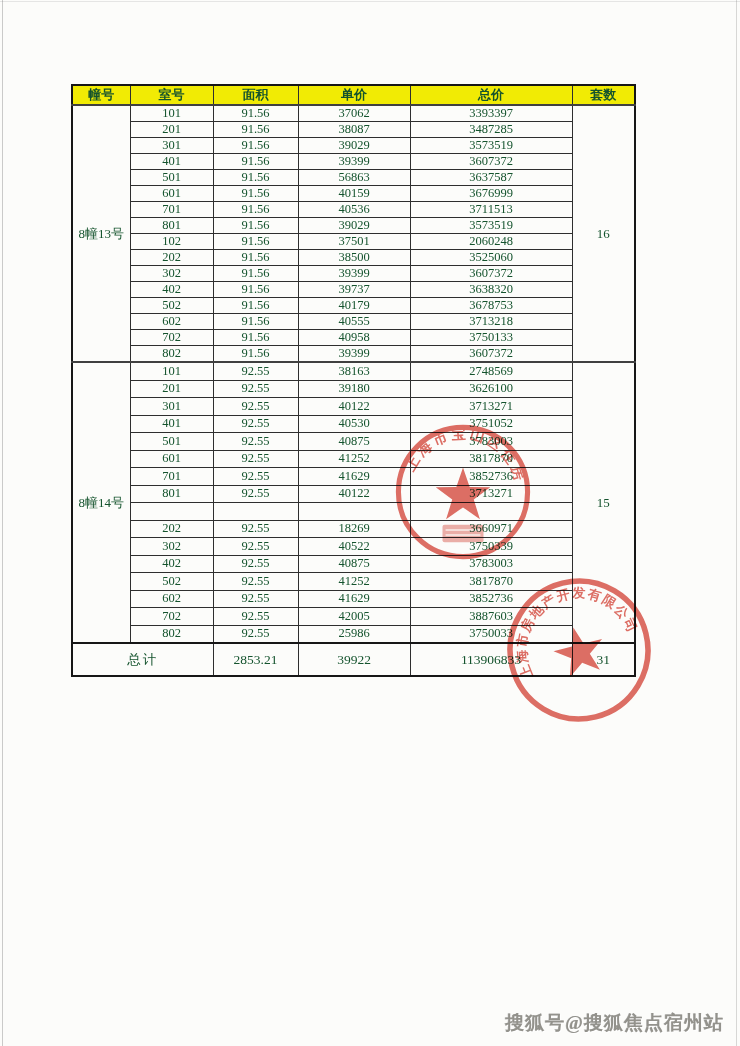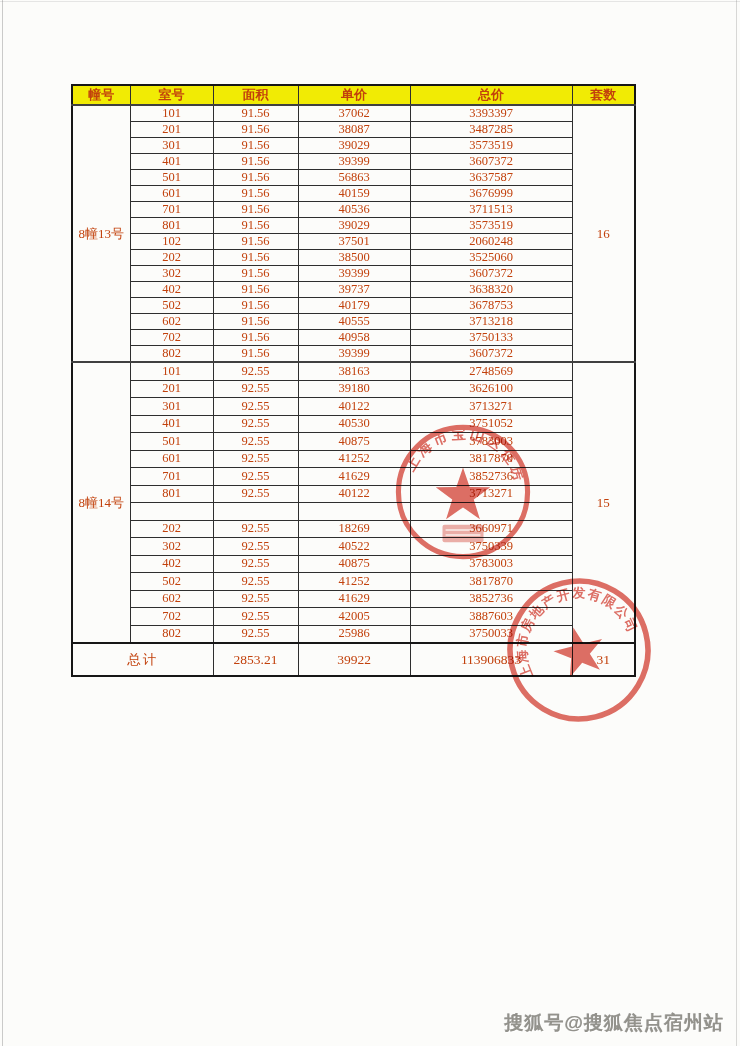--- a/index.html
+++ b/index.html
@@ -10,21 +10,21 @@
   }
   
   .edge{position:absolute;background:rgba(110,110,110,.35);}
   .edge.left{left:2px;top:0;width:1px;height:1046px;}
   .edge.right{left:736px;top:0;width:1px;height:1046px;background:rgba(130,130,130,.30);}
   .edge.top{left:0;top:1px;width:740px;height:1px;background:rgba(150,150,150,.22);}
 
   table.price{
     position:absolute;left:71px;top:84px;width:563px;
     border-collapse:collapse;table-layout:fixed;
-    font-size:12.5px;color:#c2410c;
+    font-size:12.5px;color:#14532d;
   }
   table.price td, table.price th{
     border:1px solid #2e2e2e;text-align:center;padding:0;overflow:hidden;white-space:nowrap;
   }
   table.price{border:2px solid #161616;}
   thead th{
     background:#f1eb04;height:18px;font-size:13px;font-weight:bold;
     border-bottom:2px solid #1c1c1c;
   }
   tr.g0 td{height:15px;}
@@ -36,21 +36,21 @@
 
   .stamp{
     position:absolute;mix-blend-mode:multiply;opacity:.82;pointer-events:none;
   }
   .stamp.s1{left:381px;top:410px;width:164px;height:164px;}
   .stamp.s2{left:503px;top:574px;width:152px;height:152px;transform:rotate(-14deg);}
   .stamp text{font-family:"Liberation Serif","DejaVu Serif",serif;font-weight:bold;}
 
   .watermark{
     position:absolute;right:16px;top:1010px;
-    font-family:Liberation Sans, sans-serif;
+    font-family:Liberation Serif, serif;
     font-size:19px;font-weight:bold;letter-spacing:1px;
     color:#93928c;text-shadow:1px 1px 0 rgba(255,255,255,.9), -0.5px -0.5px 0 rgba(120,120,120,.45);margin-left:48px;
   }
 </style>
 </head>
 <body>
 
 <div class="edge top"></div>
 <div class="edge left"></div>
 <div class="edge right"></div>

